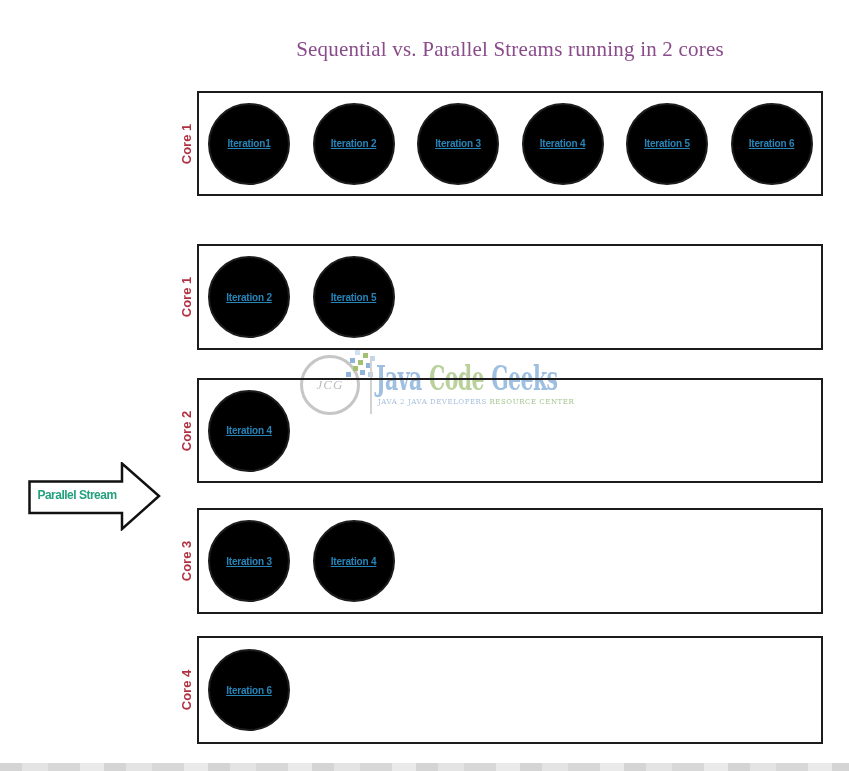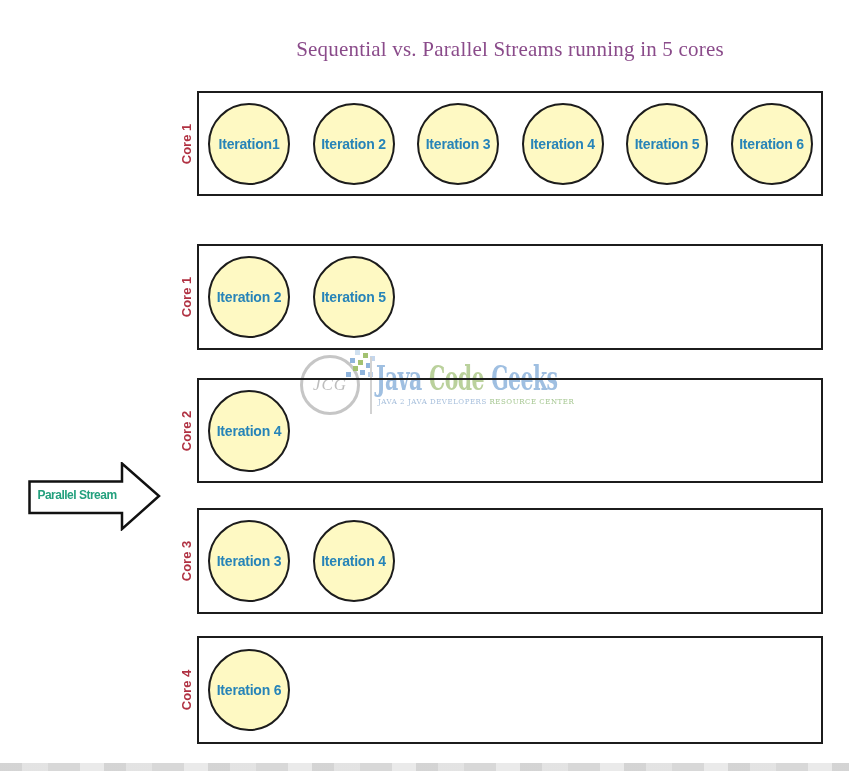--- a/index.html
+++ b/index.html
@@ -11,45 +11,45 @@
     position:absolute;left:197px;top:37px;width:626px;text-align:center;
     font-family:"Liberation Serif","DejaVu Serif",serif;
     font-size:21px;color:var(--c-title);letter-spacing:.2px;z-index:3;
   }
   .core-box{
     position:absolute;left:197px;width:626px;box-sizing:border-box;
     border:2px solid var(--c-box_border);background:transparent;z-index:2;
   }
   .iteration-circle{
     position:absolute;width:82px;height:82px;box-sizing:border-box;
-    border:2px solid var(--c-box_border);border-radius:50%;background:#fef9c3;
+    border:2px solid var(--c-box_border);border-radius:50%;background:#000000;
     display:flex;align-items:center;justify-content:center;
-    font-size:14px;font-weight:bold;color:var(--c-iteration_text);
-    letter-spacing:-.2px;white-space:nowrap;
+    font-size:10px;font-weight:bold;color:var(--c-iteration_text);
+    letter-spacing:-.2px;white-space:nowrap;text-decoration:underline;
   }
   .core-label{
     position:absolute;z-index:3;font-size:13px;font-weight:bold;
     color:var(--c-core_label);white-space:nowrap;
     transform:translate(-50%,-50%) rotate(-90deg);
   }
   .arrow{position:absolute;z-index:3;}
   .arrow svg{position:absolute;left:0;top:0;}
   .arrow-label{
     position:absolute;display:flex;align-items:center;justify-content:center;
     font-size:12px;font-weight:bold;color:var(--c-arrow_text);
     letter-spacing:-.5px;white-space:nowrap;
   }
   
   .watermark{position:absolute;z-index:1;}
   .wm-logo-circle{
     position:absolute;left:300px;top:355px;width:60px;height:60px;
     box-sizing:border-box;border:3px solid var(--c-logo_gray);border-radius:50%;
     display:flex;align-items:center;justify-content:center;
     font-family:"Liberation Serif",serif;font-style:italic;
-    font-size:17px;letter-spacing:1px;color:#bdbdbd;background:transparent;
+    font-size:13px;letter-spacing:1px;color:#bdbdbd;background:transparent;
   }
   .wm-pixels{
     position:absolute;left:346px;top:372px;width:5px;height:5px;background:#8fb4dc;
     box-shadow:
       7px -6px 0 0 #a3c271, 14px -2px 0 0 #8fb4dc, 4px -14px 0 0 #8fb4dc,
       12px -12px 0 0 #a3c271, 20px -9px 0 0 #8fb4dc, 17px -19px 0 0 #a3c271,
       24px -16px 0 0 #c4d6ec, 9px -22px 0 0 #cfe0f0, 22px 0px 0 0 #b9cfe9;
   }
   .wm-divider{
     position:absolute;left:370px;top:357px;width:2px;height:57px;background:#d2d2d2;
@@ -76,21 +76,21 @@
     background:repeating-linear-gradient(90deg,
       #c6c6c6 0 22px,#dadada 22px 48px,#cbcbcb 48px 80px,#e3e3e3 80px 104px);
     z-index:4;
   }
 </style>
 </head>
 <body>
 
 <div class="canvas">
 
-  <div class="page-title">Sequential vs. Parallel Streams running in 5 cores</div>
+  <div class="page-title">Sequential vs. Parallel Streams running in 2 cores</div>
 
 
   <div class="arrow" style="left:28px;top:462px;width:133px;height:69px;">
     <svg width="133" height="69" viewBox="0 0 133 69">
       <polygon points="1.5,19.5 94,19.5 94,1.5 131,34 94,67 94,51 1.5,51" fill="#ffffff" stroke="#111111" stroke-width="2.5" stroke-linejoin="miter"></polygon>
     </svg>
     <span class="arrow-label" style="left:2px;top:19px;width:94px;height:27px;">Parallel Stream</span>
   </div>
 
   <div class="watermark">

